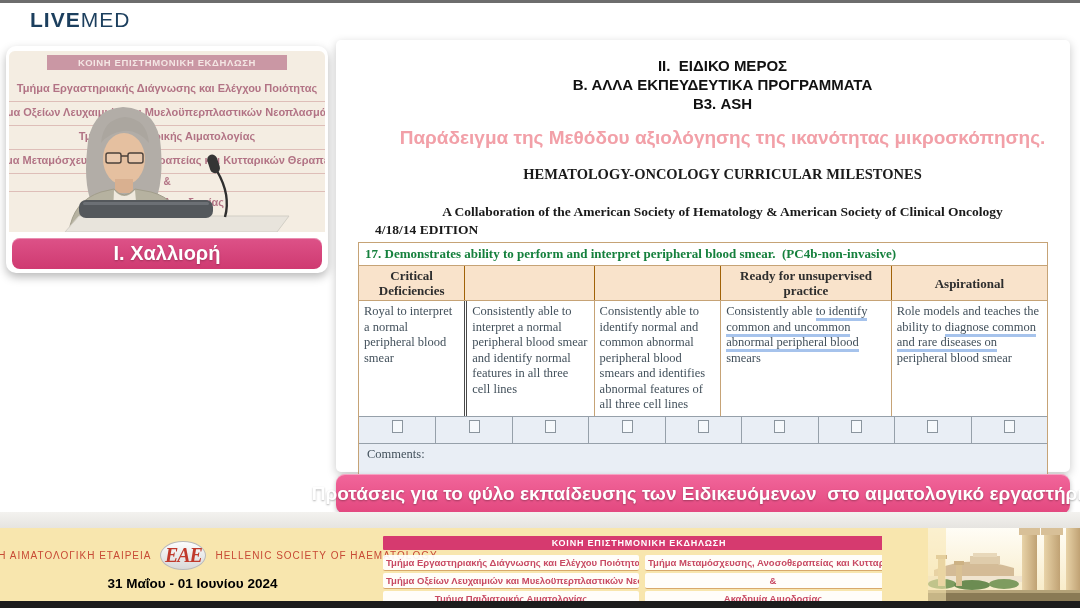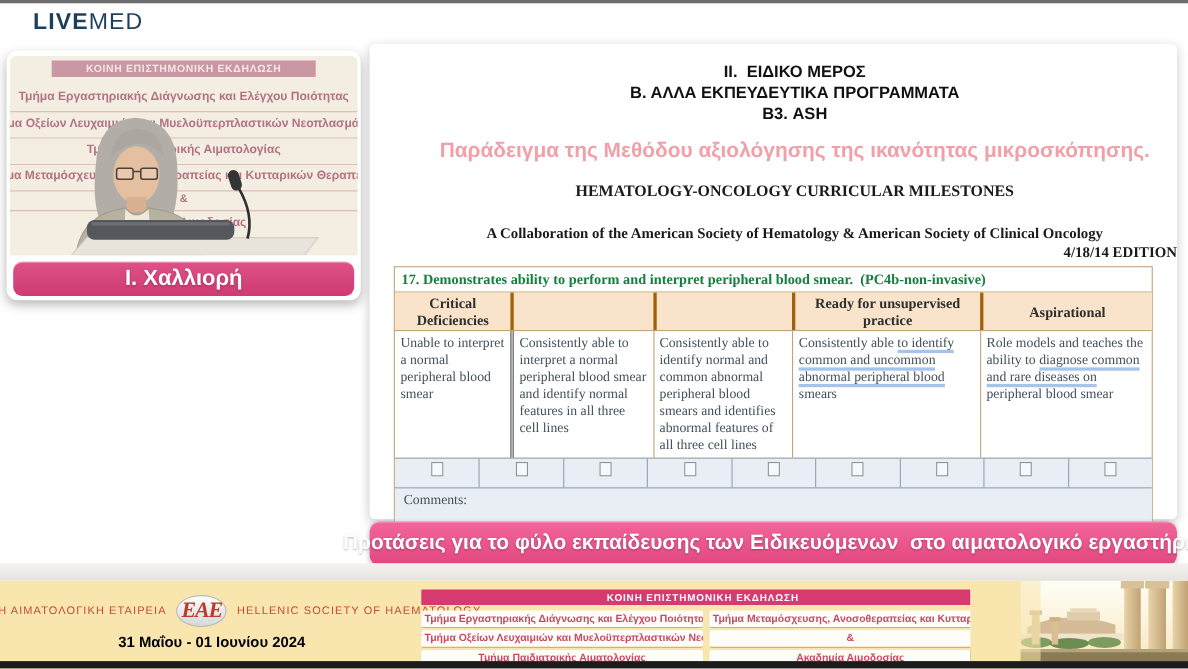--- a/index.html
+++ b/index.html
@@ -43,28 +43,28 @@
   
   .slide { position:absolute; left:336px; top:40px; width:734px; height:432px;
     background:#ffffff; border-radius:5px; box-shadow:0 3px 10px rgba(0,0,0,.22); padding-top:16px;padding-left:39px; }
   .slide-title { text-align:center; color:#111111; font-size:15px; font-weight:bold; line-height:19px; }
   .slide-title-line { white-space:pre; }
   .slide-sub { margin-top:14px; text-align:center; color:#f2a0a8; font-size:19px; font-weight:bold; }
   .mh { margin-top:17px; text-align:center; font-family:"Liberation Serif", serif;
     font-weight:bold; font-size:14.5px; color:#1a1a1a; }
   .ms1 { margin-top:21px; text-align:center; font-family:"Liberation Serif", serif;
     font-weight:bold; font-size:13.5px; color:#1a1a1a; }
-  .ms2 { margin-top:2px; text-align:right; font-family:"Liberation Serif", serif;
+  .ms2 { margin-top:2px; text-align:left; font-family:"Liberation Serif", serif;
     font-weight:bold; font-size:13.5px; color:#1a1a1a; }
 
   .mtable { position:absolute; left:22px; top:202px; width:690px; border:1px solid #c6a376;
     font-family:"Liberation Serif", serif; background:#ffffff; }
   .t-title { font-weight:bold; font-size:13px; color:#15803d; padding:3px 6px; white-space:pre; }
   .t-head { display:flex; border-top:1px solid #c6a376; }
-  .t-head .th { background:#f9e3cb; border-left:3px solid #a16207; min-height:34px;
+  .t-head .th { background:#f9e3cb; border-left:1px solid #a16207; min-height:34px;
     display:flex; align-items:center; justify-content:center; text-align:center;
     font-weight:bold; font-size:13px; color:#2e2e2e; line-height:15px; padding:2px 6px; }
   .t-head .th:first-child { border-left:none; }
   .t-body { display:flex; border-top:1px solid #c6a376; }
   .t-body .td { border-left:1px solid #c6a376; min-height:100px; font-size:12.5px;
     color:#42505b; line-height:15.5px; padding:3px 5px; }
   .t-body .td:first-child { border-left:none; }
   .t-body .td.c1 { border-left:3px double #4a4a4a; }
   .c0 { width:15.3%; } .c1 { width:18.8%; } .c2 { width:18.4%; } .c3 { width:24.8%; } .c4 { width:22.7%; }
   .u { border-bottom:3px solid #a6c3ec; box-decoration-break:clone; -webkit-box-decoration-break:clone; }
@@ -178,21 +178,21 @@
     <div class="mtable">
       <div class="t-title">17. Demonstrates ability to perform and interpret peripheral blood smear.  (PC4b-non-invasive)</div>
       <div class="t-head">
           <div class="th c0">Critical Deficiencies</div>
           <div class="th c1"></div>
           <div class="th c2"></div>
           <div class="th c3">Ready for unsupervised practice</div>
           <div class="th c4">Aspirational</div>
         </div>
       <div class="t-body">
-          <div class="td c0">Unable to interpret a normal peripheral blood smear</div>
+          <div class="td c0">Royal to interpret a normal peripheral blood smear</div>
           <div class="td c1">Consistently able to interpret a normal peripheral blood smear and identify normal features in all three cell lines</div>
           <div class="td c2">Consistently able to identify normal and common abnormal peripheral blood smears and identifies abnormal features of all three cell lines</div>
           <div class="td c3">Consistently able <span class="u">to identify</span> <span class="u">common and uncommon</span> <span class="u">abnormal peripheral blood</span> smears</div>
           <div class="td c4">Role models and teaches the ability to <span class="u">diagnose common</span> <span class="u">and rare diseases on</span> peripheral blood smear</div>
         </div>
       <div class="t-cb">
           <div class="cbcell">
             <span class="cb"></span>
           </div>
           <div class="cbcell">

